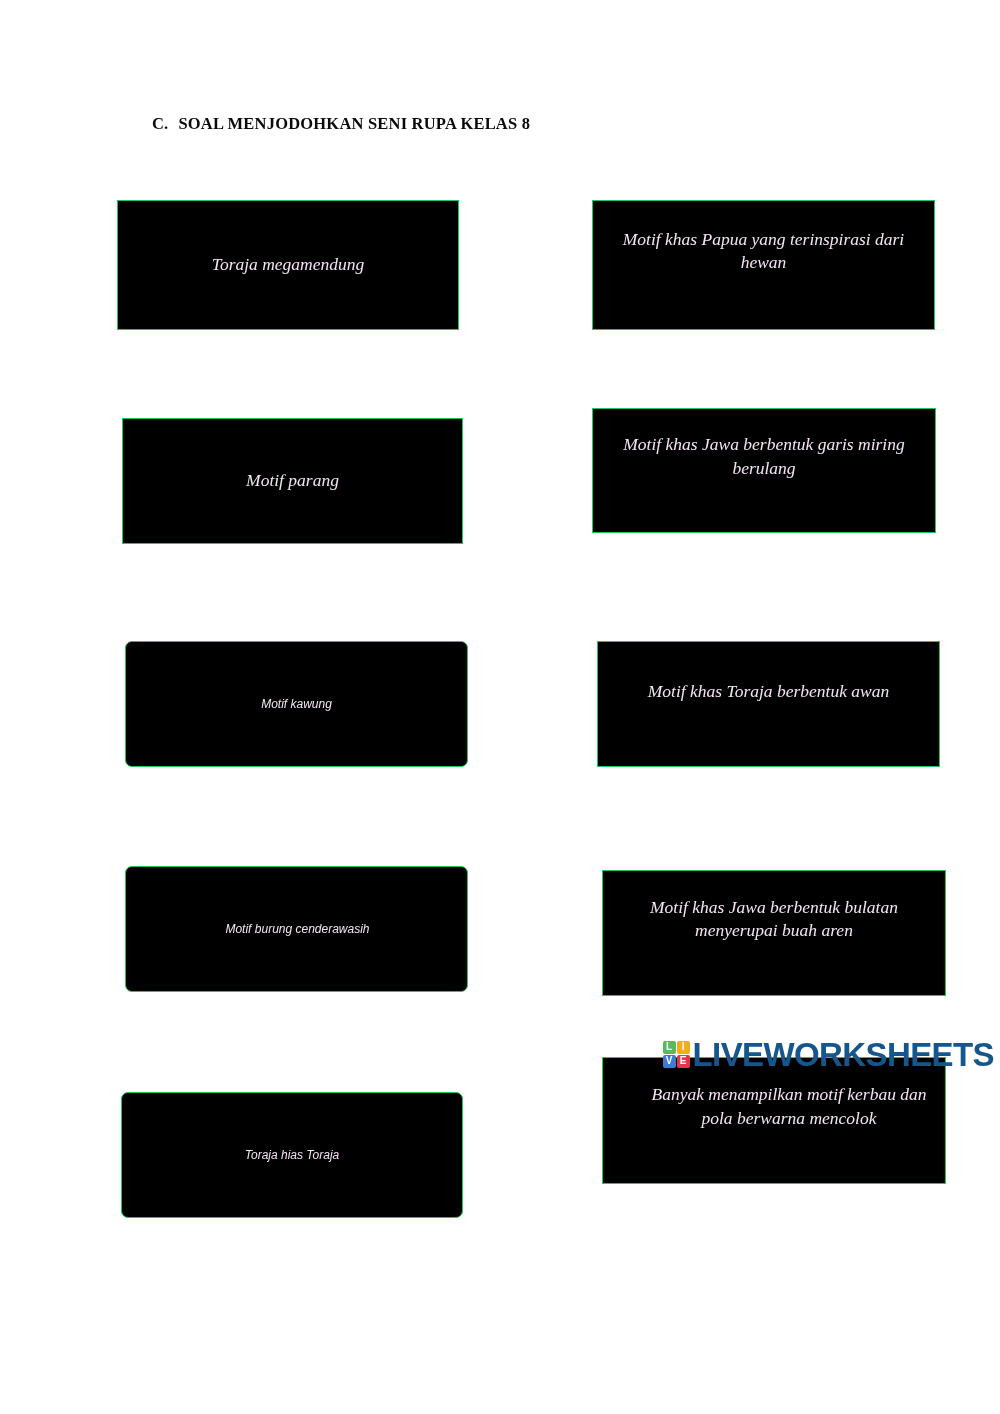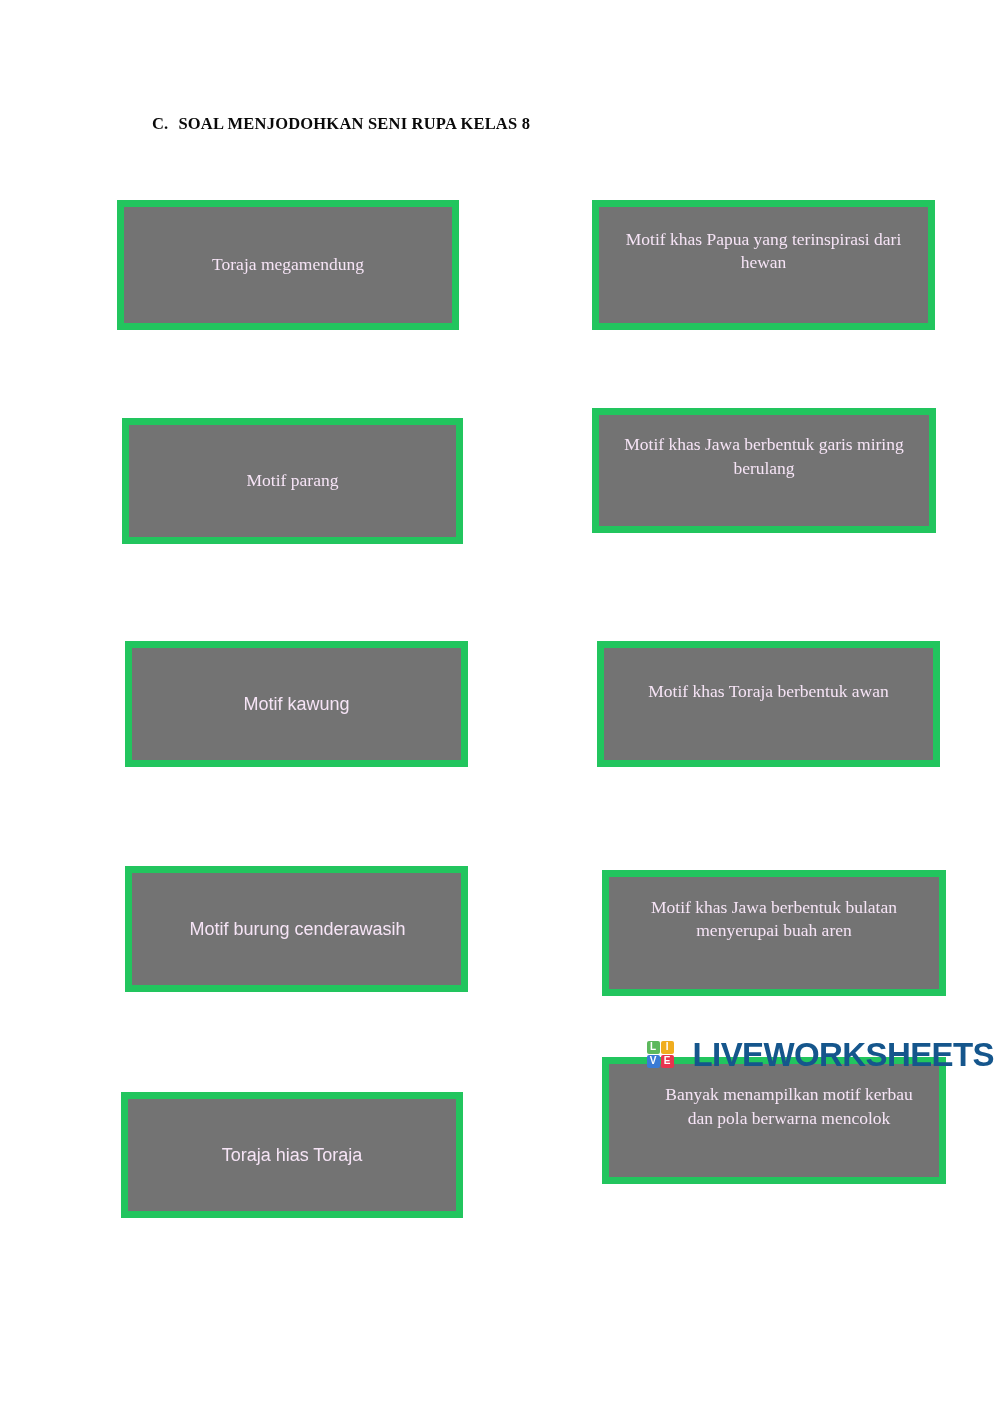--- a/index.html
+++ b/index.html
@@ -33,35 +33,36 @@
     color: #0a0a0a;
     letter-spacing: 0.2px;
     white-space: nowrap;
   }
   .heading .hd-letter { margin-right: 10px; }
 
   
   .box {
     position: absolute;
     box-sizing: border-box;
-    background: #737373;
-    border: 7px solid #22c55e;
+    background: #000000;
+    border: 1px solid #22c55e;
     display: flex;
     align-items: center;
     justify-content: center;
     text-align: center;
     color: #f6e4f6;
     line-height: 1.34;
     padding: 0 14px;
     user-select: none;
+    font-style: italic;
   }
   .box .label { display: block; width: 100%; }
 
   .box.serif  { font-family: "Liberation Serif", serif; font-size: 17.5px; }
-  .box.sans   { font-family: "Liberation Sans", sans-serif; font-size: 18px; }
+  .box.sans   { font-family: "Liberation Sans", sans-serif; font-size: 12px; border-radius: 7px; }
 
   
   .box.two-line .label { transform: translateY(-14px); }
   .box.one-line-up .label { transform: translateY(-12px); }
 
   
   #box-l1 { left: 117px;  top: 200px;  width: 342px; height: 130px; }
   #box-l2 { left: 122px;  top: 418px;  width: 341px; height: 126px; }
   #box-l3 { left: 125px;  top: 641px;  width: 343px; height: 126px; }
   #box-l4 { left: 125px;  top: 866px;  width: 343px; height: 126px; padding-left: 16px; }
@@ -106,21 +107,20 @@
   .lw-tile.t-v { background: #3a7bd5; }
   .lw-tile.t-e { background: #e8344e; }
 
   .lw-word {
     font-family: "Liberation Sans", sans-serif;
     font-size: 33px;
     font-weight: bold;
     color: #15568c;
     letter-spacing: -0.6px;
     line-height: 1;
-    margin-left: 16px;
   }
 </style>
 </head>
 <body>
 
 <div class="page">
 
   <div class="heading">
     <span class="hd-letter">C.</span><span>SOAL MENJODOHKAN SENI RUPA KELAS 8</span>
   </div>

